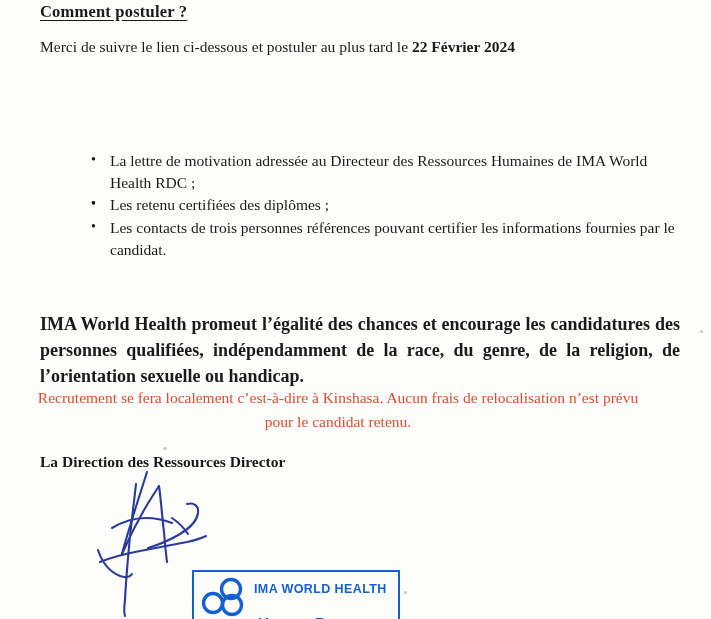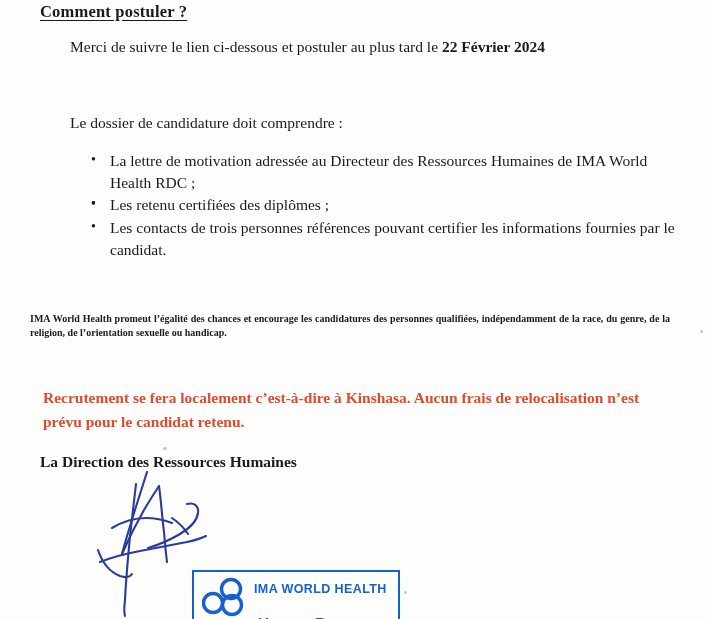--- a/index.html
+++ b/index.html
@@ -36,21 +36,20 @@
     text-underline-offset: 3px;
   }
 
   .para {
     position: absolute;
     left: 40px;
     width: 640px;
     font-size: 15.5px;
     line-height: 1.42;
     text-align: left;
-    margin-left: 30px;
   }
 
   .p-line1 { top: 36px; }
   .p-line2 { top: 74px; }
   .p-line3 { top: 112px; }
 
   .bold { font-weight: bold; }
 
   
   .bullet-list {
@@ -78,40 +77,40 @@
     position: absolute;
     left: 13px;
     top: 0;
     font-size: 14px;
     line-height: 1.45;
   }
 
   
   .eo-block {
     position: absolute;
-    left: 30px;
+    left: 40px;
     top: 312px;
     width: 640px;
-    font-size: 10px;
+    font-size: 18px;
     font-weight: bold;
     line-height: 1.44;
     text-align: justify;
     text-justify: inter-word;
   }
 
   
   .red-note {
     position: absolute;
-    left: 43px;
+    left: 23px;
     top: 386px;
     width: 630px;
     font-size: 15.5px;
-    font-weight: bold;
+    font-weight: normal;
     line-height: 1.55;
-    text-align: left;
+    text-align: center;
   }
 
   
   .sign-line {
     position: absolute;
     left: 40px;
     top: 453px;
     font-size: 15.5px;
     font-weight: bold;
   }
@@ -188,21 +187,20 @@
 
 <div class="page">
 
   <div class="doc-heading">Comment postuler ?</div>
 
   <div class="para p-line1">
     <span>Merci de suivre le lien ci-dessous et postuler au plus tard le </span><span class="bold">22 Février  2024</span>
   </div>
 
 
-  <div class="para p-line3">Le dossier de candidature doit comprendre :</div>
 
   <ul class="bullet-list">
     <li>
       <span class="marker">•</span>
       <span>La lettre de motivation adressée au Directeur des Ressources Humaines de IMA World Health RDC ;</span>
     </li>
     <li class="justify">
       <span class="marker">•</span>
     </li>
     <li>
@@ -212,21 +210,21 @@
     <li>
       <span class="marker">•</span>
       <span>Les contacts de trois personnes références pouvant certifier les informations fournies par le candidat.</span>
     </li>
   </ul>
 
   <div class="eo-block">IMA World Health promeut l’égalité des chances et encourage les candidatures des personnes qualifiées, indépendamment de la race, du genre, de la religion, de l’orientation sexuelle ou handicap.</div>
 
   <div class="red-note" id="relocation-note" style="color: rgb(224, 74, 47);">Recrutement se fera localement c’est-à-dire à Kinshasa.  Aucun frais de relocalisation n’est prévu pour le candidat retenu.</div>
 
-  <div class="sign-line">La Direction des Ressources Humaines</div>
+  <div class="sign-line">La Direction des Ressources Director</div>
 
   <svg class="signature" viewBox="0 0 130 152">
     <g id="sig-ink" fill="none" stroke-width="2.1" stroke-linecap="round" stroke-linejoin="round" stroke="#2a3a9e">
       <path d="M44,18 C42,34 40,52 38,70 C36,92 34,112 33,134 C32,142 32,147 33,150"></path>
       <path d="M55,6 C50,22 44,40 39,57 C35,70 32,80 30,88"></path>
       <path d="M30,88 C36,74 44,58 52,44 C58,34 63,26 67,20"></path>
       <path d="M67,20 C69,34 70,50 72,66 C73,78 74,88 75,96"></path>
       <path d="M20,62 C30,56 42,52 54,52 C64,52 72,54 80,57"></path>
       <path d="M8,96 C18,92 32,88 48,85 C64,82 80,79 95,76 C104,74 110,72 114,70"></path>
       <path d="M95,38 C102,36 107,40 106,47 C105,55 98,62 88,68 C78,74 66,79 56,82"></path>

